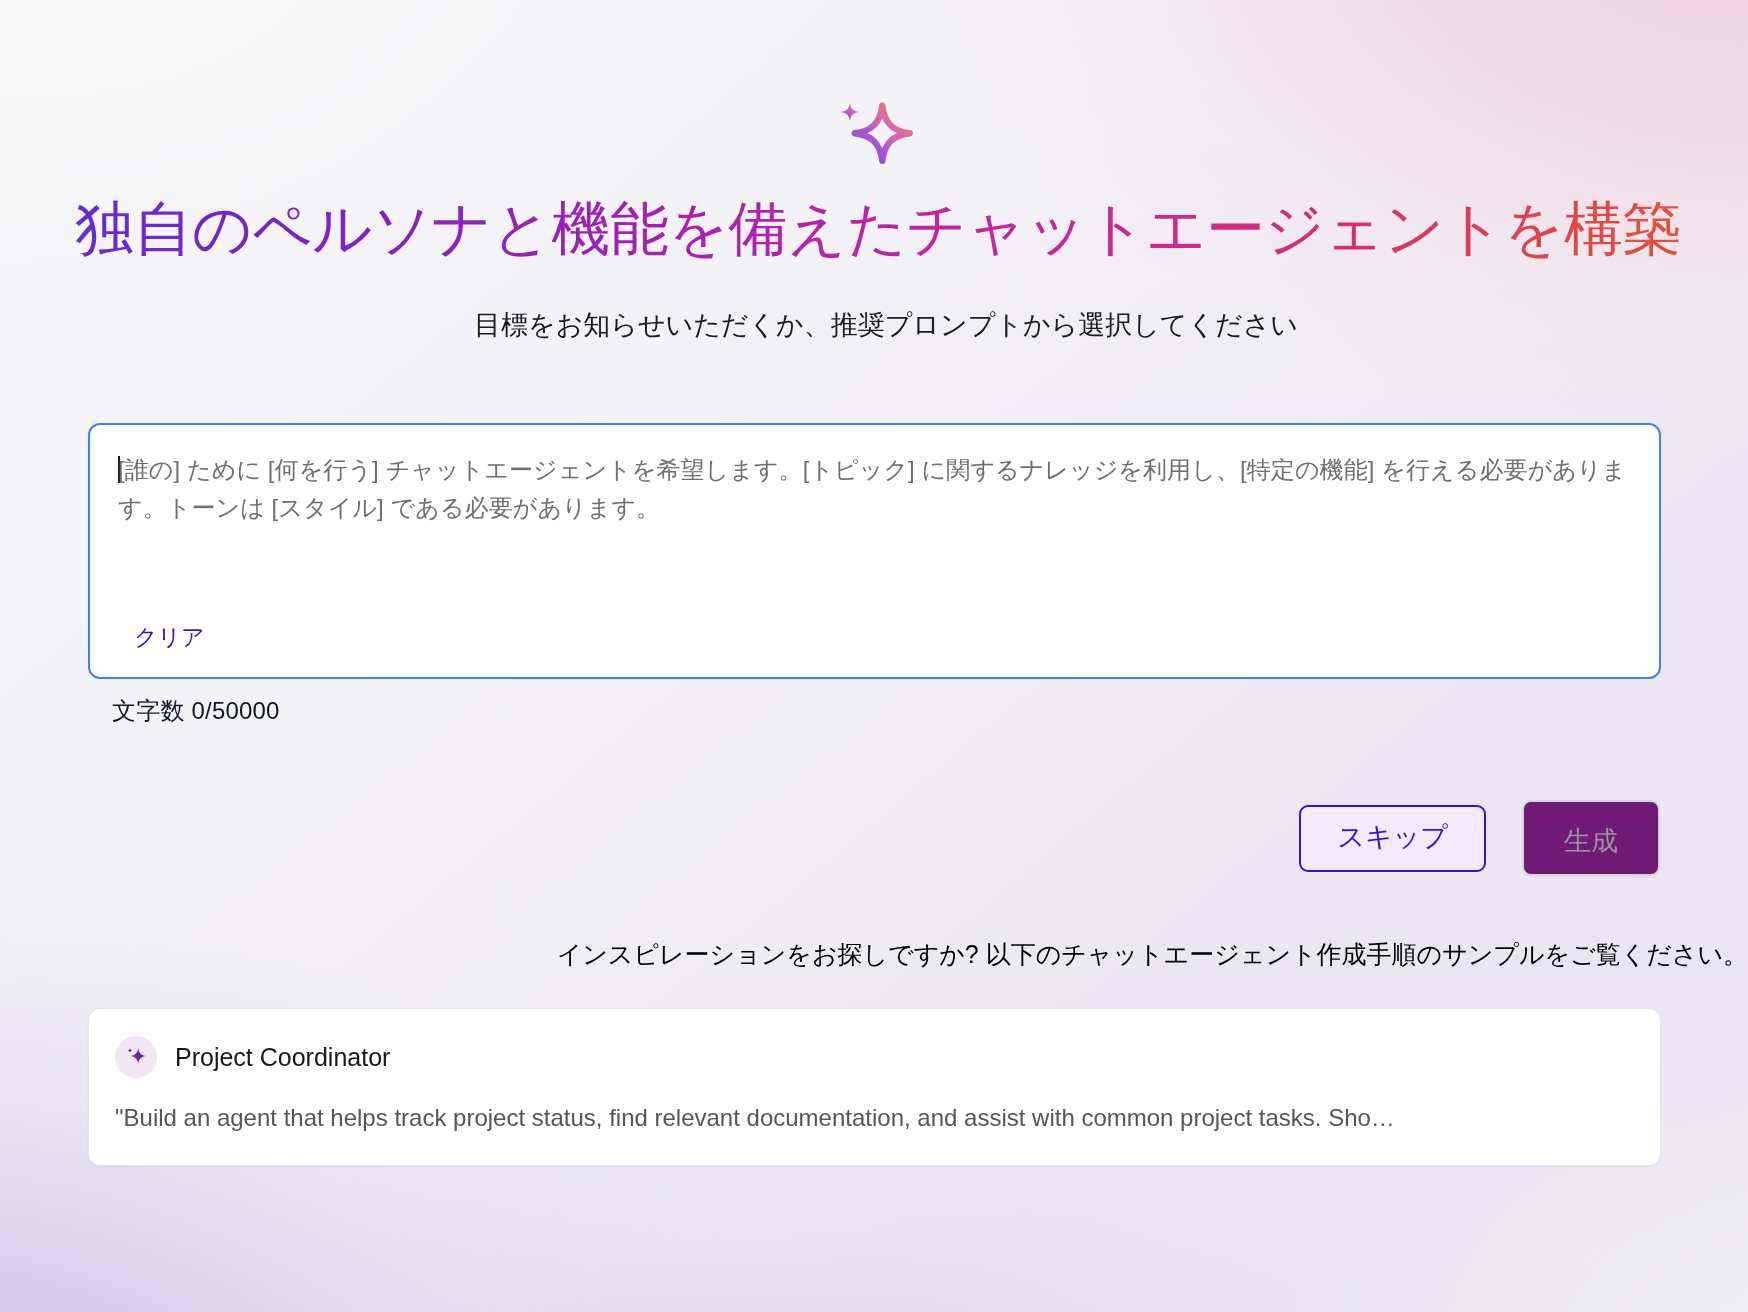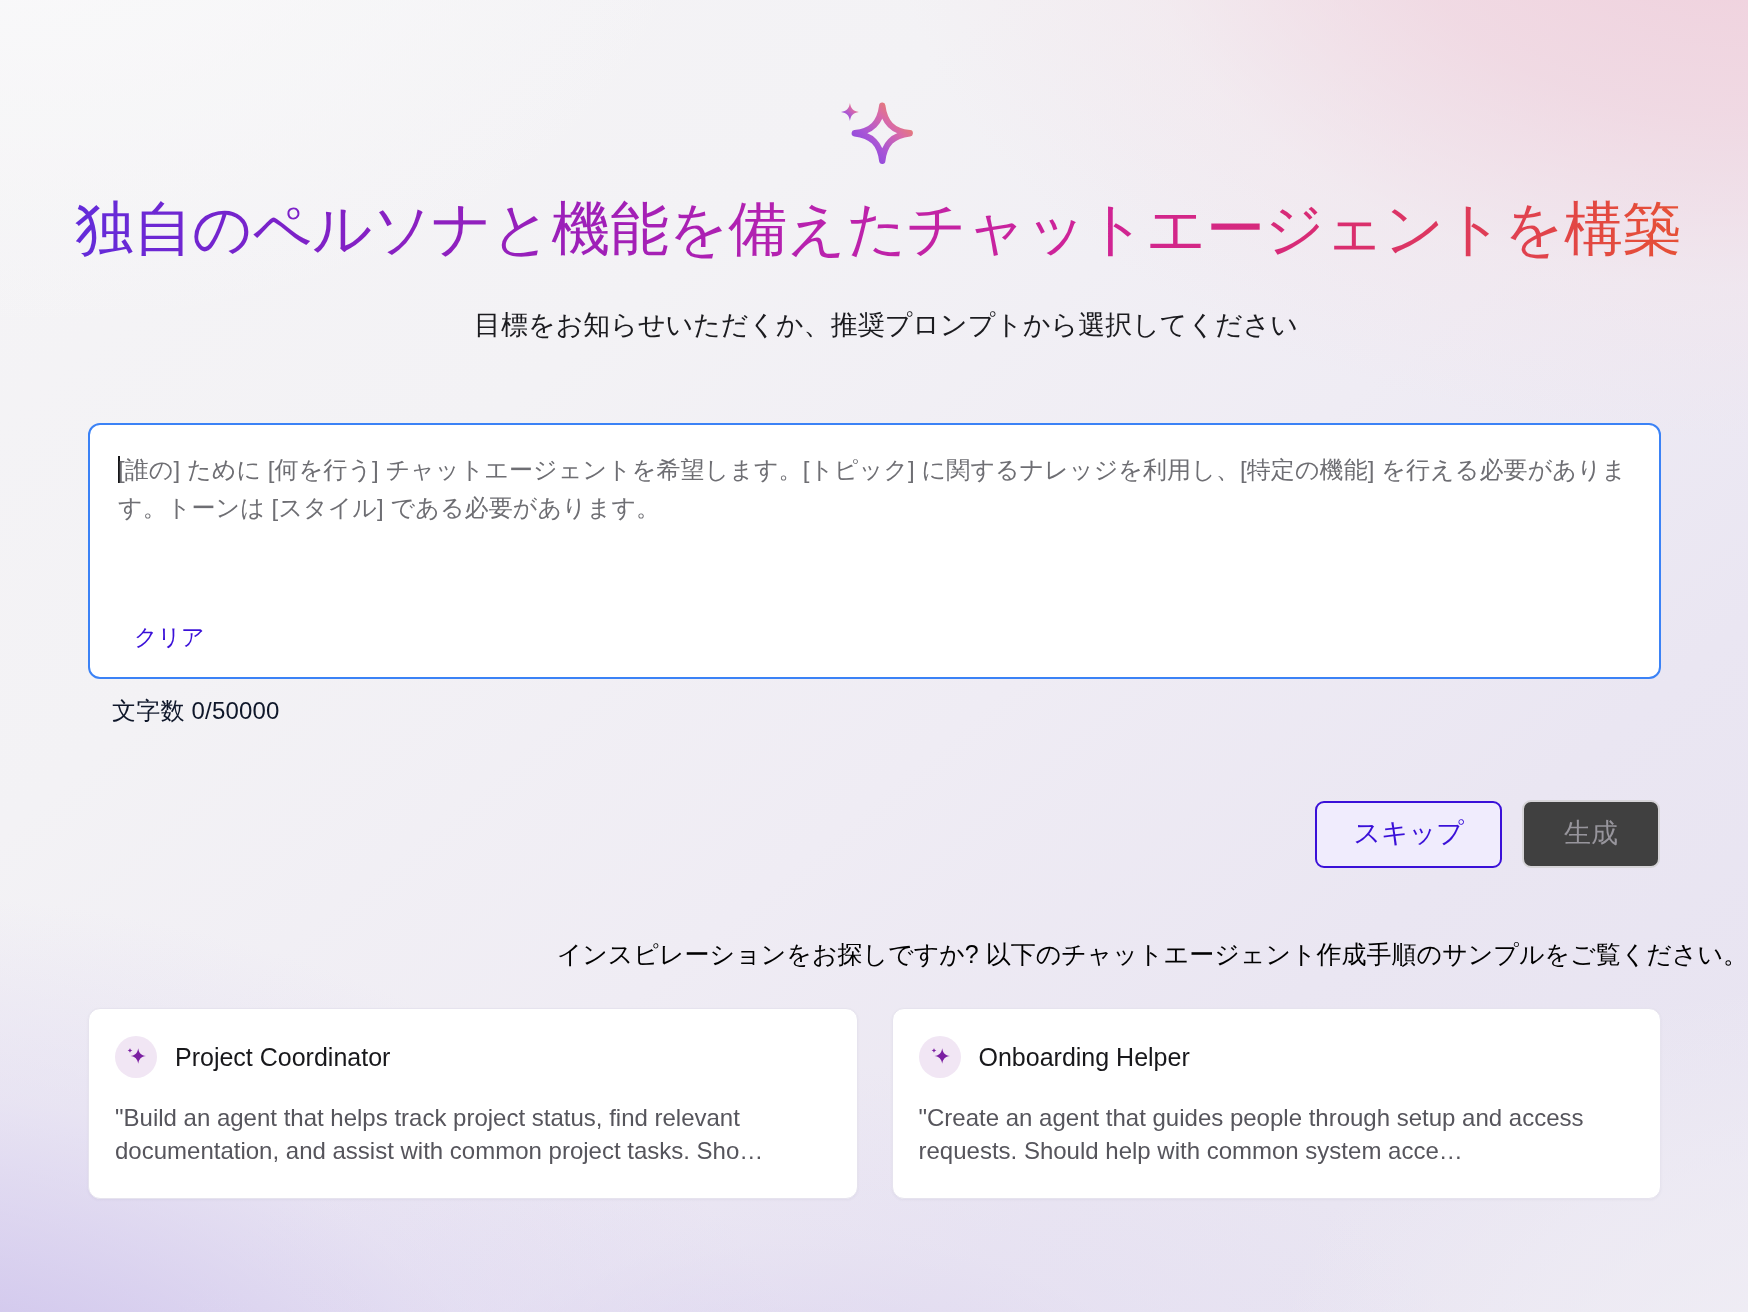--- a/index.html
+++ b/index.html
@@ -142,41 +142,41 @@
     letter-spacing: 0.2px;
     margin-left: 24px;
   }
 
   
   .actions {
     position: absolute;
     right: 88px;
     top: 800px;
     display: flex;
-    gap: 20px;
+    gap: 36px;
     align-items: center;
   }
   .btn {
     font-family: inherit;
     font-size: 27px;
     border-radius: 9px;
     cursor: pointer;
     line-height: 1;
   }
   .btn-skip {
     background: #f0ecfd;
     border: 2px solid #3a10d8;
     color: #3a10d8;
     padding: 17px 36px 19px;
   }
   .btn-generate {
-    background: #404040;
+    background: #701a75;
     border: 2px solid #d6d4d8;
     color: #97959c;
-    padding: 18px 40px 19px;
+    padding: 26px 40px 19px;
     cursor: default;
   }
 
   
   .inspiration-text {
     position: absolute;
     left: 0; right: 0;
     top: 938px;
     text-align: right;
     font-size: 25px;
@@ -282,28 +282,16 @@
           <svg viewBox="0 0 24 24" aria-hidden="true">
               <path d="M14.2 3.2 C15 8.1 17.1 10.2 22 11 C17.1 11.8 15 13.9 14.2 18.8 C13.4 13.9 11.3 11.8 6.4 11 C11.3 10.2 13.4 8.1 14.2 3.2 Z" fill="#7b1fa2"></path>
               <path d="M6 3 C6.3 4.5 6.9 5.1 8.4 5.4 C6.9 5.7 6.3 6.3 6 7.8 C5.7 6.3 5.1 5.7 3.6 5.4 C5.1 5.1 5.7 4.5 6 3 Z" fill="#7b1fa2"></path>
             </svg>
         </span>
         <span class="card-title">Project Coordinator</span>
       </div>
       <div class="card-body">"Build an agent that helps track project status, find relevant documentation, and assist with common project tasks. Sho…</div>
     </div>
 
-    <div class="card">
-      <div class="card-head">
-        <span class="card-icon-circle">
-          <svg viewBox="0 0 24 24" aria-hidden="true">
-              <path d="M14.2 3.2 C15 8.1 17.1 10.2 22 11 C17.1 11.8 15 13.9 14.2 18.8 C13.4 13.9 11.3 11.8 6.4 11 C11.3 10.2 13.4 8.1 14.2 3.2 Z" fill="#7b1fa2"></path>
-              <path d="M6 3 C6.3 4.5 6.9 5.1 8.4 5.4 C6.9 5.7 6.3 6.3 6 7.8 C5.7 6.3 5.1 5.7 3.6 5.4 C5.1 5.1 5.7 4.5 6 3 Z" fill="#7b1fa2"></path>
-            </svg>
-        </span>
-        <span class="card-title">Onboarding Helper</span>
-      </div>
-      <div class="card-body">"Create an agent that guides people through setup and access requests. Should help with common system acce…</div>
-    </div>
 
   </div>
 
 </div>
 
 </body></html>

